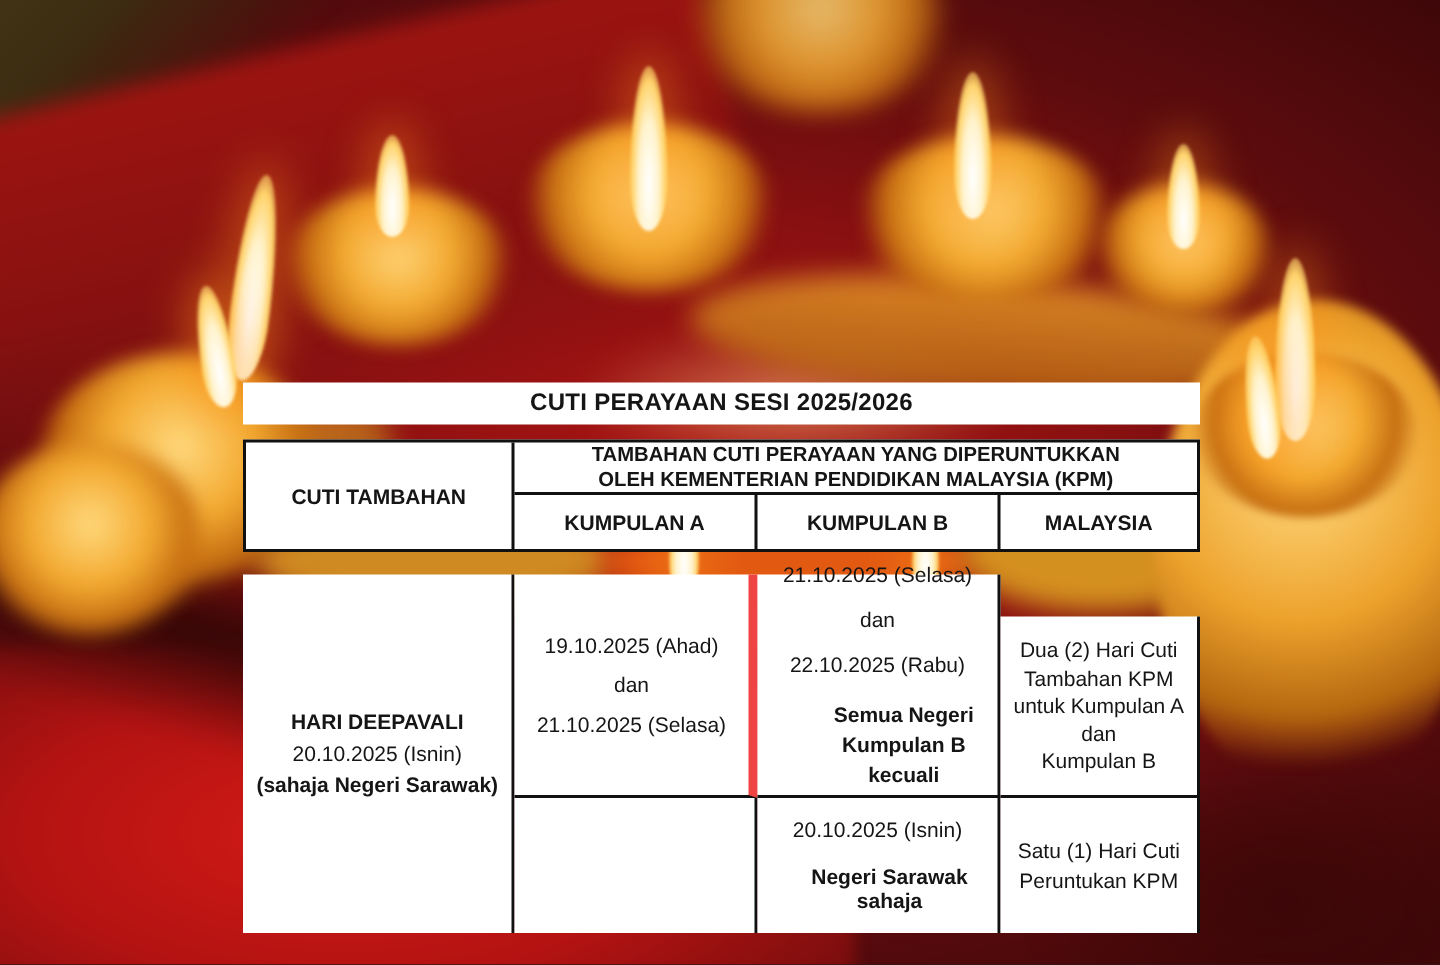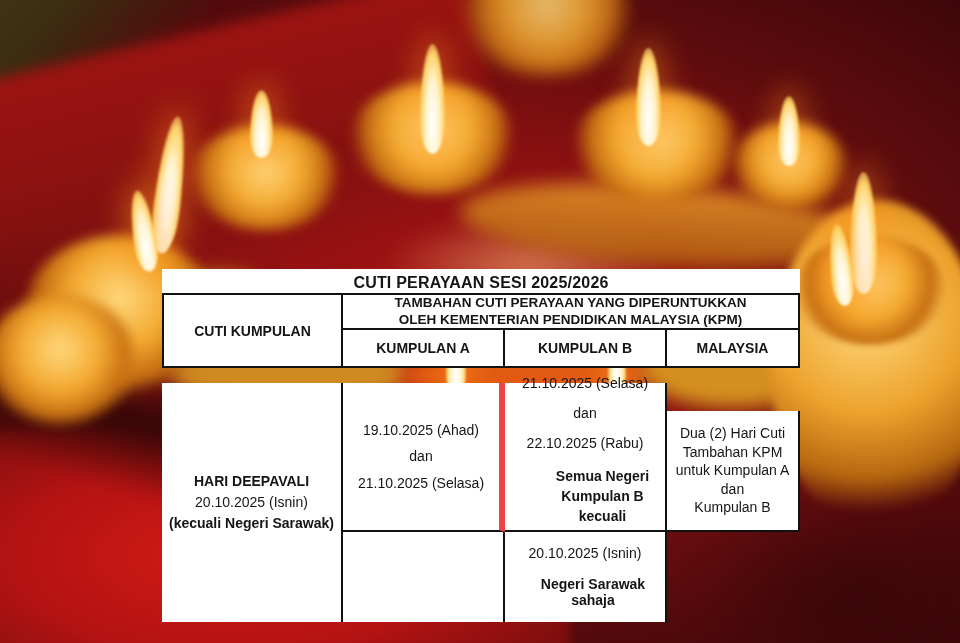--- a/index.html
+++ b/index.html
@@ -85,21 +85,21 @@
   .f4{left:420px;top:44px;width:25px;height:110px;}
   .f5{left:636px;top:48px;width:25px;height:98px;}
   .f6{left:778px;top:96px;width:22px;height:70px;}
   .f7{left:850px;top:172px;width:27px;height:122px;}
   .f8{left:830px;top:224px;width:22px;height:82px;transform:rotate(-6deg);}
   .f-stub1{left:446px;top:325px;width:20px;height:72px;}
   .f-stub2{left:608px;top:330px;width:18px;height:66px;}
 
   
   .title-band{
-    position:absolute;left:162px;top:269px;width:638px;height:28px;
+    position:absolute;left:162px;top:255px;width:638px;height:28px;
     background:#fff;display:flex;align-items:center;justify-content:center;
     font-size:16px;font-weight:bold;letter-spacing:.2px;z-index:10;
   }
   .header-grid{
     position:absolute;left:162px;top:293px;width:638px;height:75px;
     box-sizing:border-box;border:2px solid #111;background:#fff;
     display:grid;grid-template-columns:179px 162px 162px 131px;grid-template-rows:35px 36px;
     z-index:10;
   }
   .header-grid .hc{box-sizing:border-box;display:flex;align-items:center;justify-content:center;text-align:center;}
@@ -163,33 +163,33 @@
   <div class="flame f5"></div>
   <div class="flame f6"></div>
   <div class="flame f7"></div>
   <div class="flame f8"></div>
   <div class="flame f-stub1"></div>
   <div class="flame f-stub2"></div>
 
   <div class="title-band">CUTI PERAYAAN SESI 2025/2026</div>
 
   <div class="header-grid">
-    <div class="hc hc-col1">CUTI KUMPULAN</div>
+    <div class="hc hc-col1">CUTI TAMBAHAN</div>
     <div class="hc hc-span">TAMBAHAN CUTI PERAYAAN YANG DIPERUNTUKKAN
 OLEH KEMENTERIAN PENDIDIKAN MALAYSIA (KPM)</div>
     <div class="hc hc-a">KUMPULAN A</div>
     <div class="hc hc-b">KUMPULAN B</div>
     <div class="hc hc-c">MALAYSIA</div>
   </div>
 
   <div class="body-grid">
     <div class="bc bc-festival">
       <div class="fest-name">HARI DEEPAVALI</div>
       <div class="fest-date">20.10.2025 (Isnin)</div>
-      <div class="fest-note">(kecuali Negeri Sarawak)</div>
+      <div class="fest-note">(sahaja Negeri Sarawak)</div>
     </div>
     <div class="bc bc-r1a">
       <div class="dates-loose-a">19.10.2025 (Ahad)
 dan
 21.10.2025 (Selasa)</div>
     </div>
     <div class="bc bc-r1b">
       <div class="dates-loose">21.10.2025 (Selasa)
 dan
 22.10.2025 (Rabu)</div>
@@ -202,15 +202,19 @@
 Tambahan KPM
 untuk Kumpulan A
 dan
 Kumpulan B</div>
     </div>
     <div class="bc bc-r2a"></div>
     <div class="bc bc-r2b">
       <div class="r2b-date">20.10.2025 (Isnin)</div>
       <div class="r2b-note">Negeri Sarawak sahaja</div>
     </div>
+    <div class="bc bc-r2c">
+      <div class="catatan-lines-2">Satu (1) Hari Cuti
+Peruntukan KPM</div>
+    </div>
   </div>
 
 </div>
 
 </body></html>

